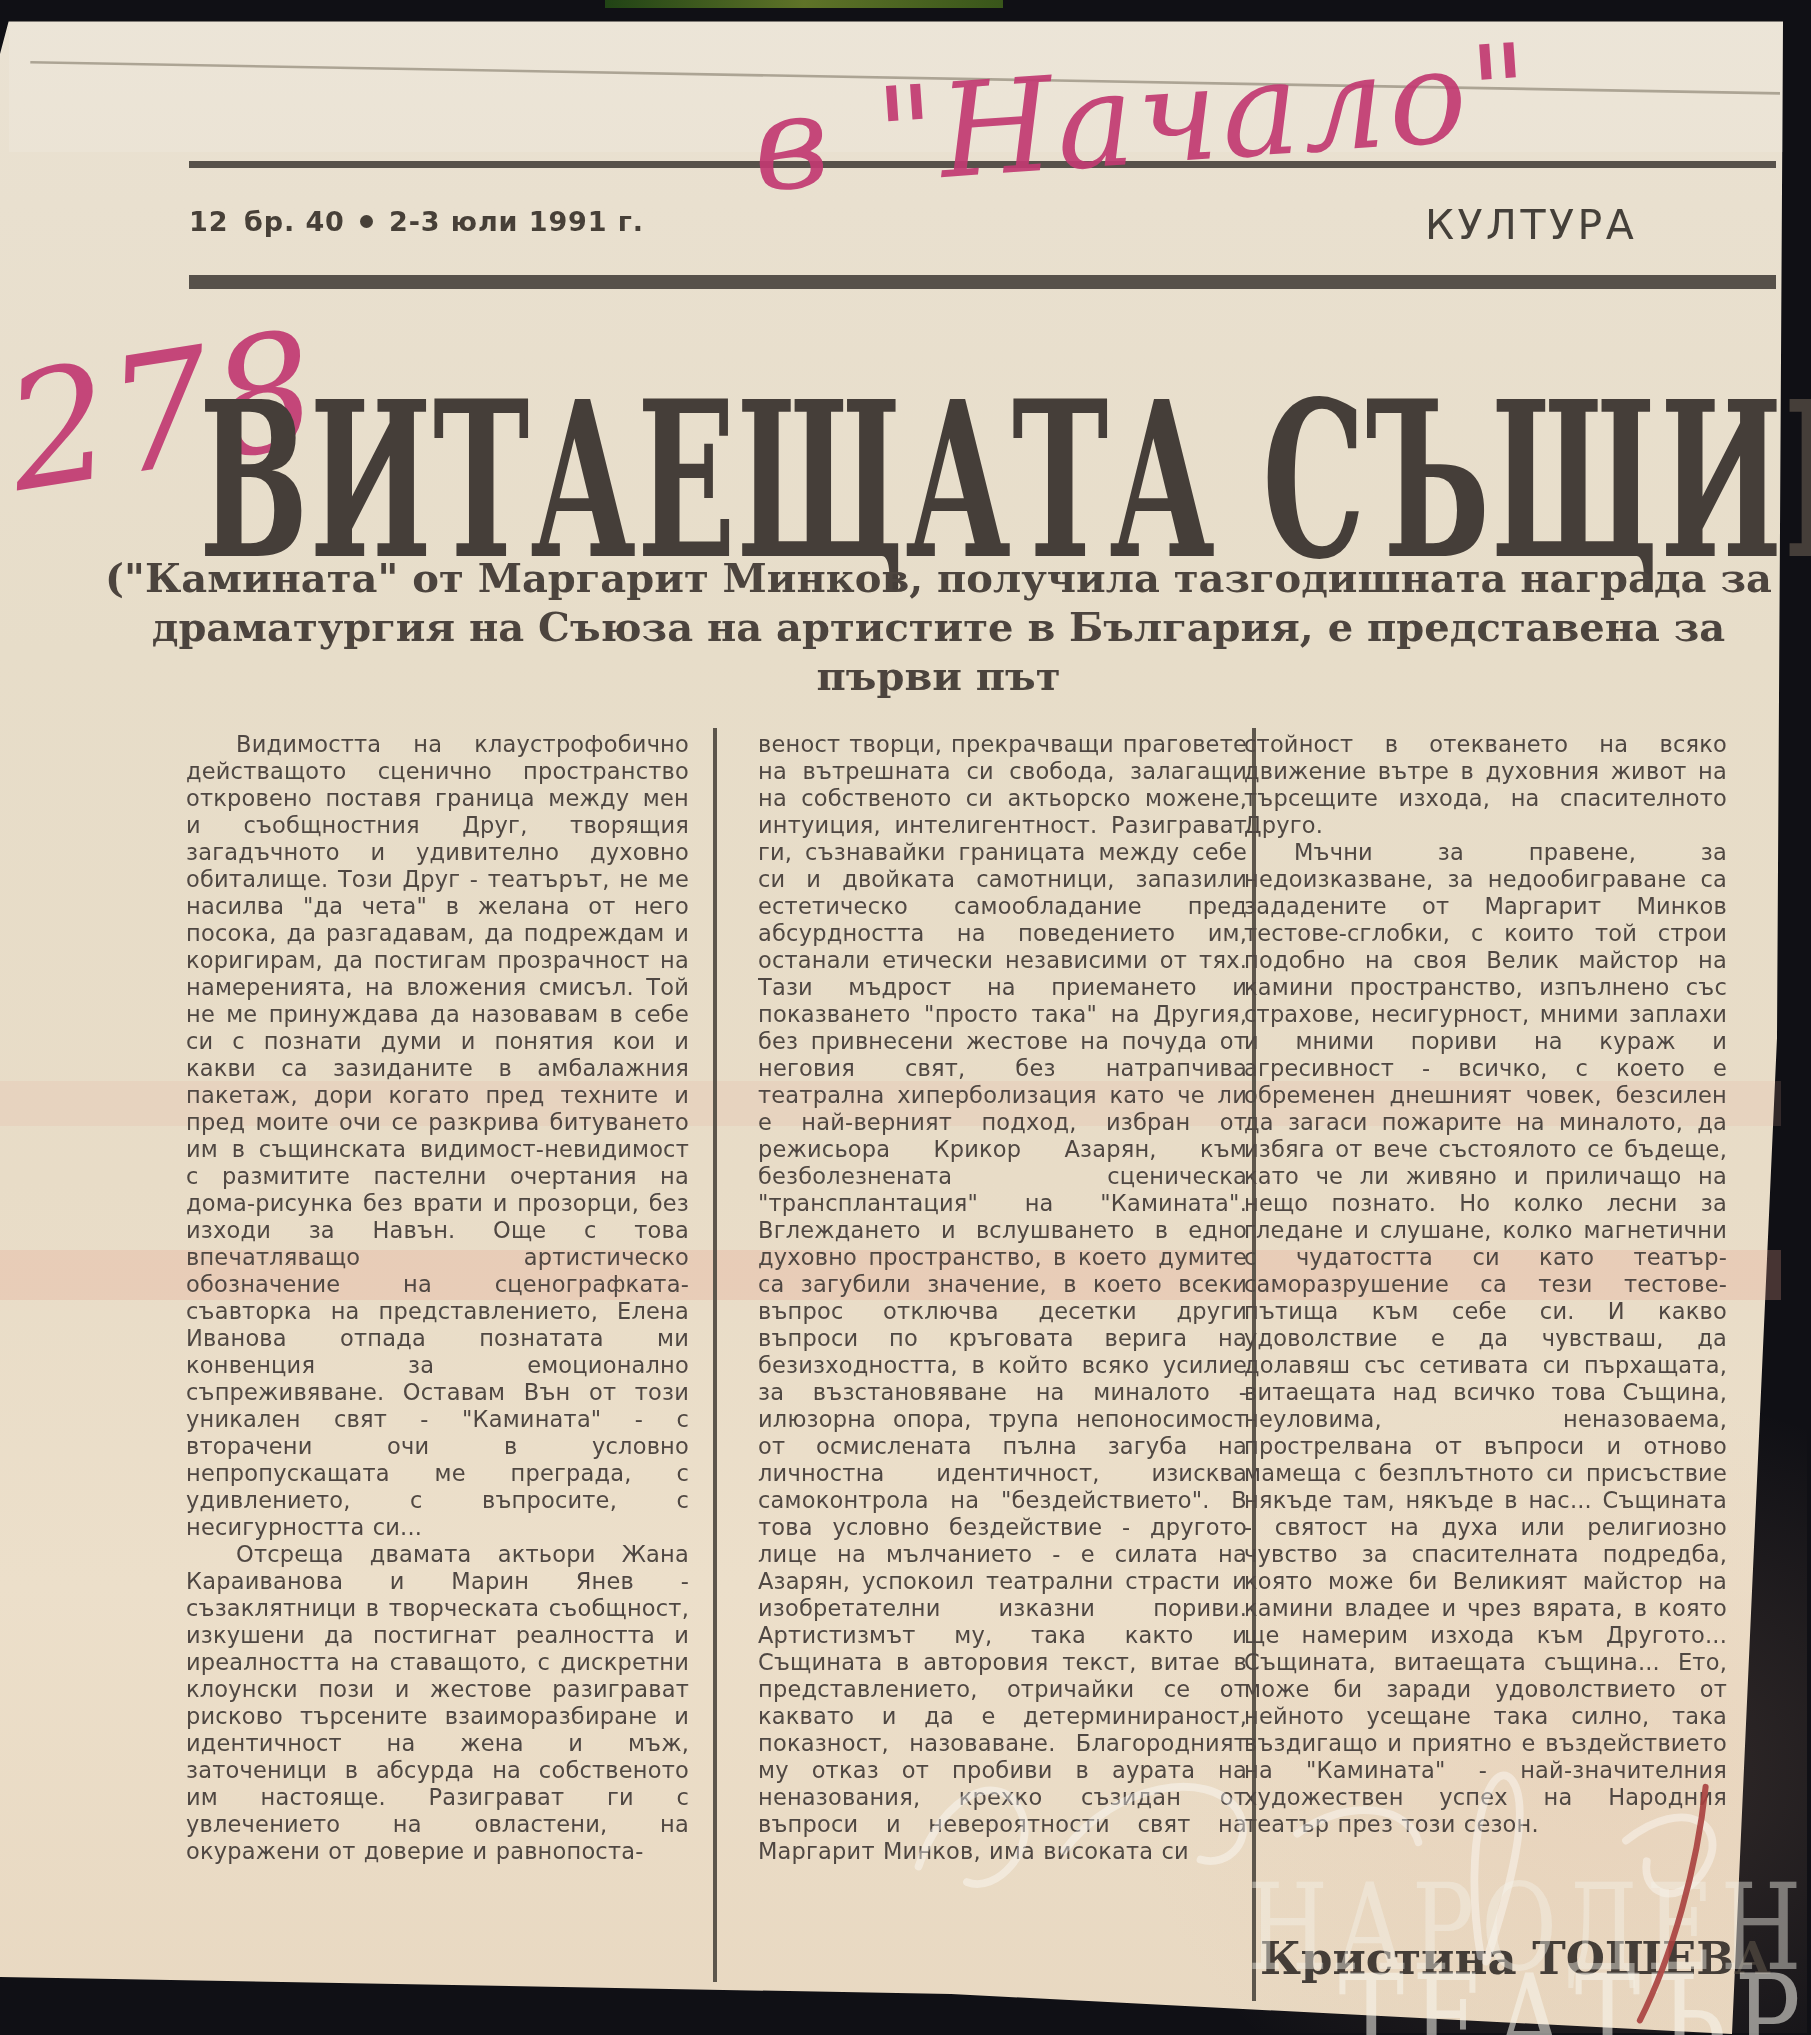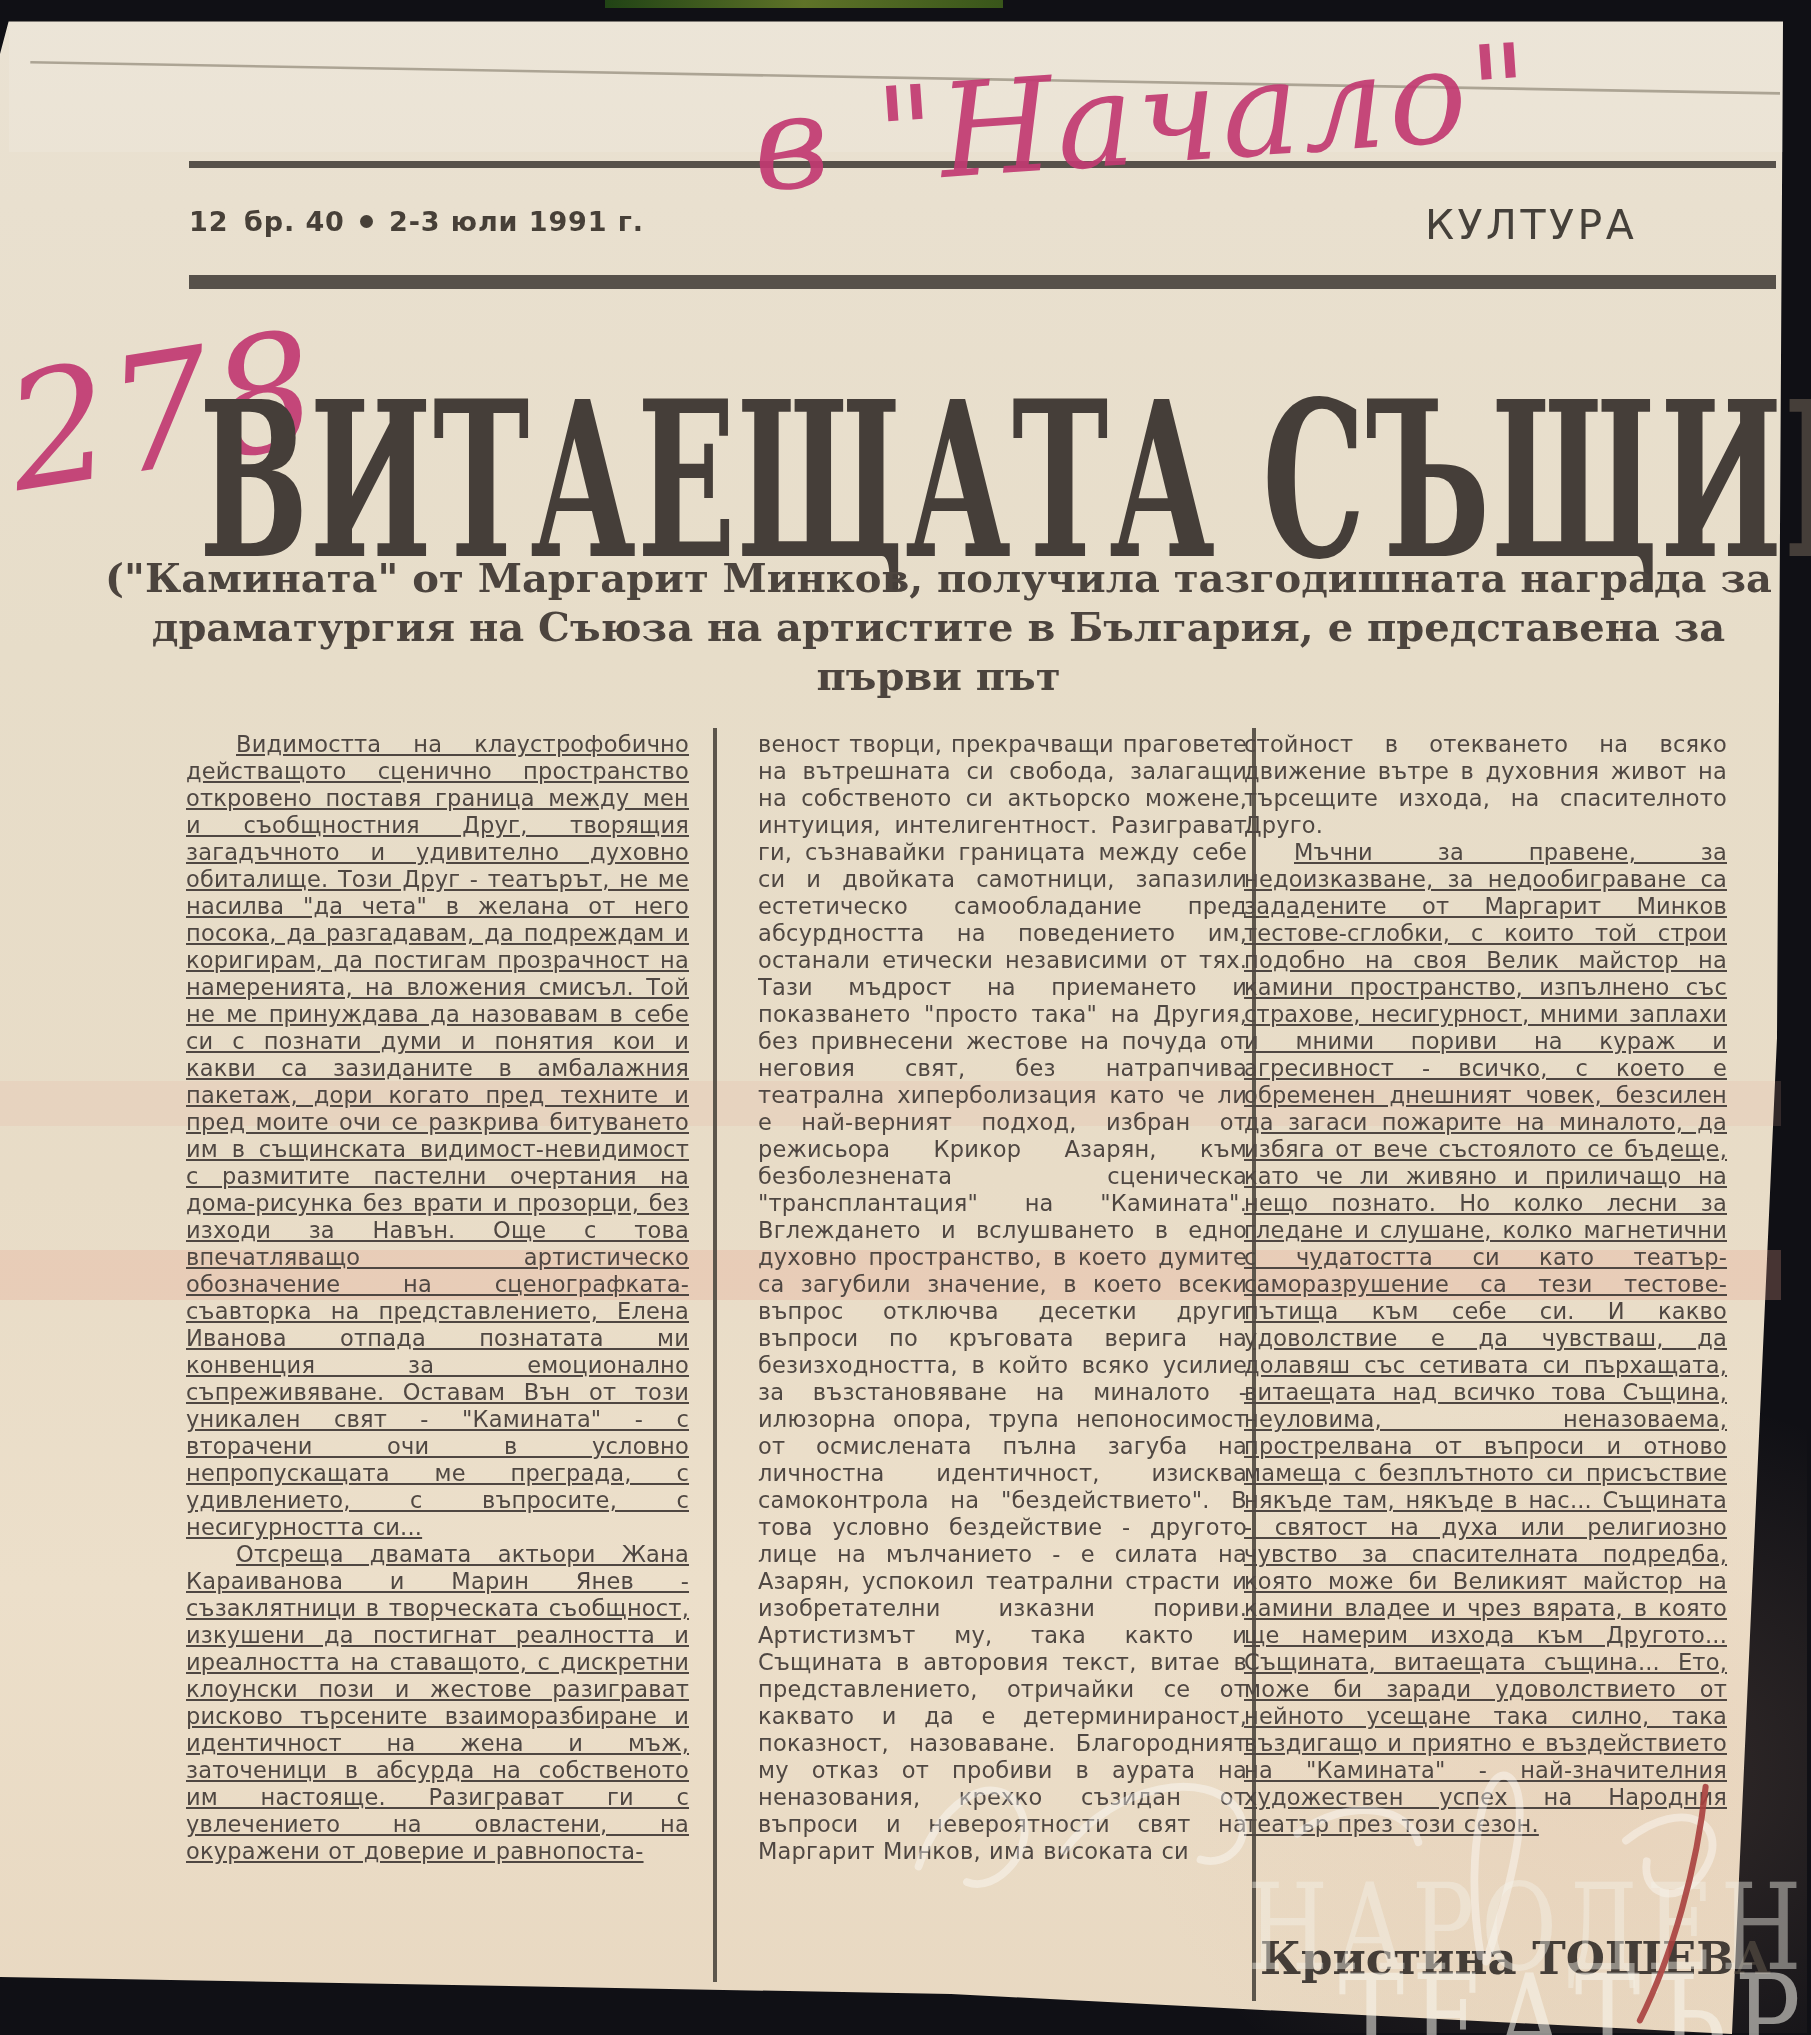--- a/index.html
+++ b/index.html
@@ -39,21 +39,21 @@
   #subtitle{position:absolute;left:104px;top:553px;width:1669px;text-align:center;
          font-family:"DejaVu Serif",serif;font-weight:bold;font-size:40px;line-height:49px;color:#4c443e;}
   
   .col{position:absolute;top:731px;height:1237px;overflow:hidden;
        font-size:22.5px;line-height:27px;letter-spacing:0.2px;word-spacing:0.9px;
        text-align:justify;color:#4f4742;}
   #col1{left:186px;width:503px;}
   #col2{left:749px;width:489px;margin-left:9px;}
   #col3{left:1244px;width:483px;}
   .para{margin:0;}
-  .para.indent{text-indent:50px;text-decoration:underline;}
+  .para.indent{text-indent:50px;}
   .vdiv{position:absolute;width:3.5px;background:#5d564c;}
   #vdiv1{left:713px;top:728px;height:1254px;}
   #vdiv2{left:1252px;top:728px;height:1273px;}
   #byline{position:absolute;left:1219px;top:1932px;width:552px;text-align:right;
          font-family:"DejaVu Serif",serif;font-weight:bold;font-size:45px;color:#443d37;}
   
   .wm{position:absolute;right:3.5px;font-family:"DejaVu Serif",serif;white-space:nowrap;
       transform:scaleX(.78);transform-origin:right top;}
   #wm1{top:1859px;font-size:119px;letter-spacing:8.6px;color:rgba(244,241,232,.44);}
   #wm2{top:1947px;font-size:126px;letter-spacing:10.4px;color:rgba(248,245,236,.55);}

